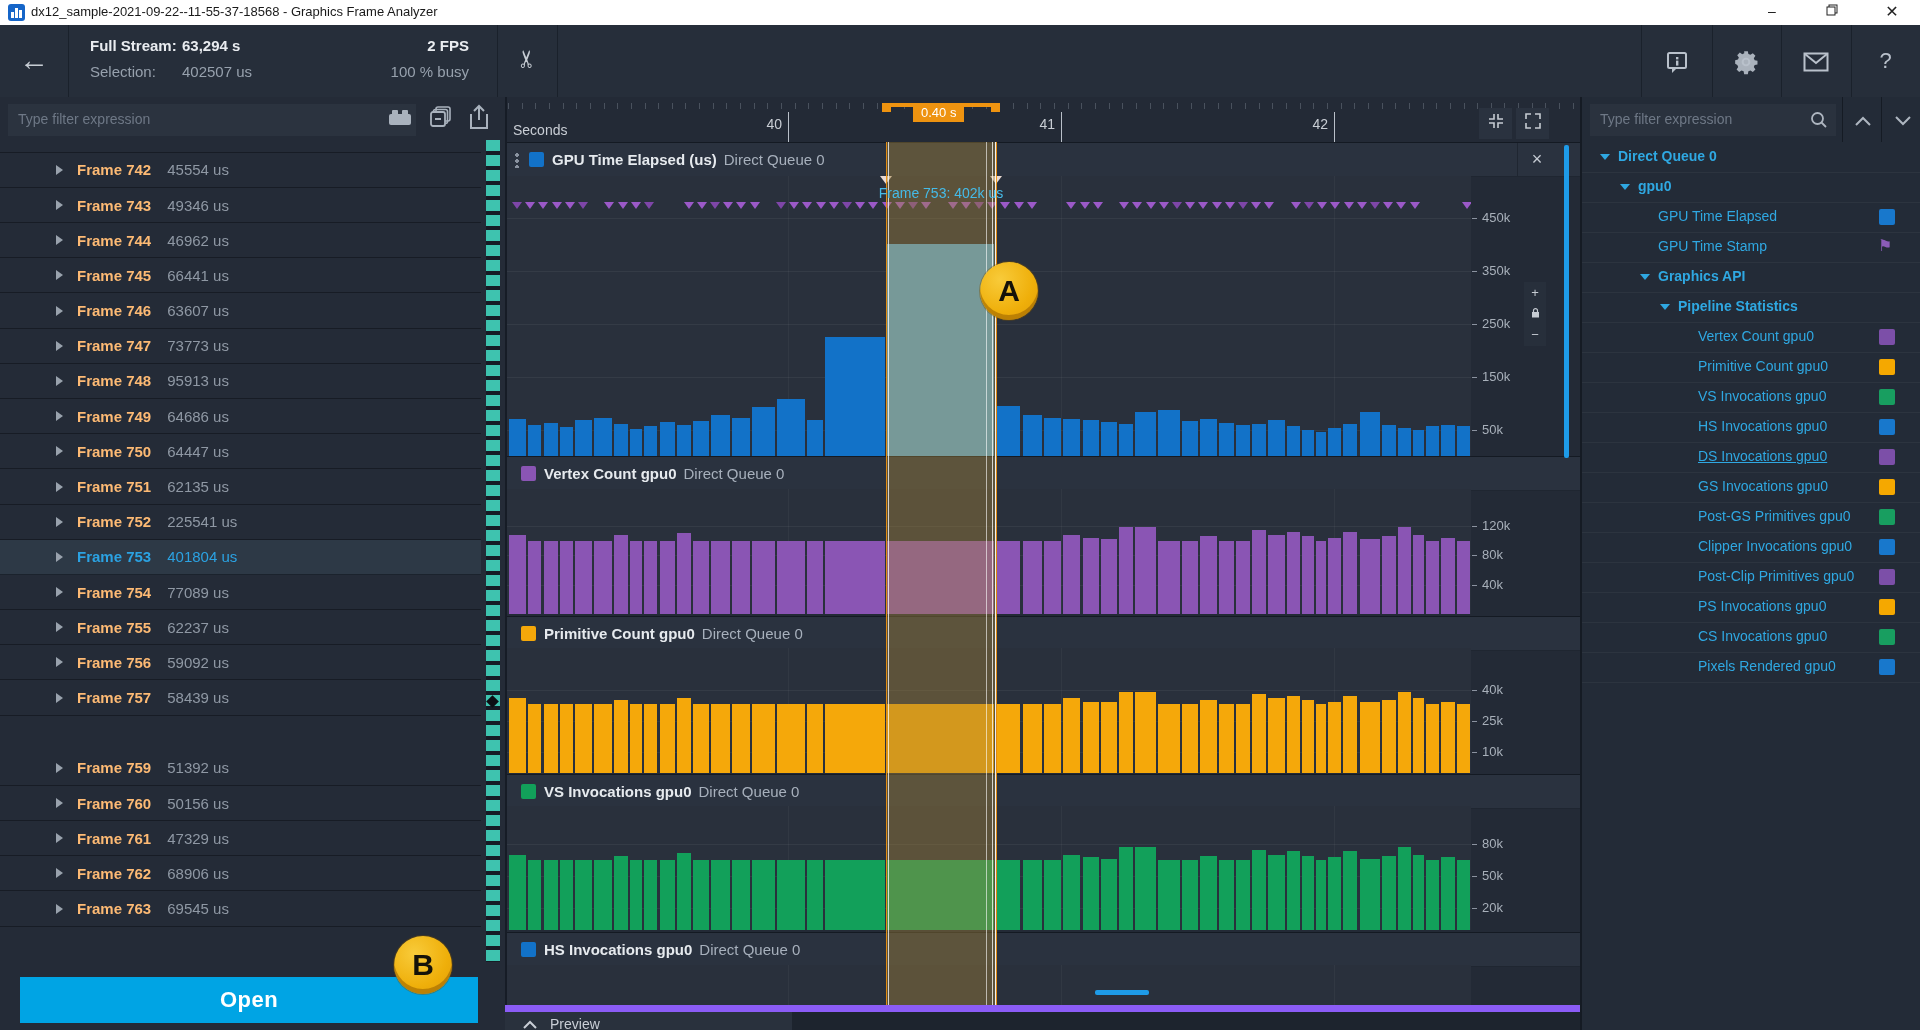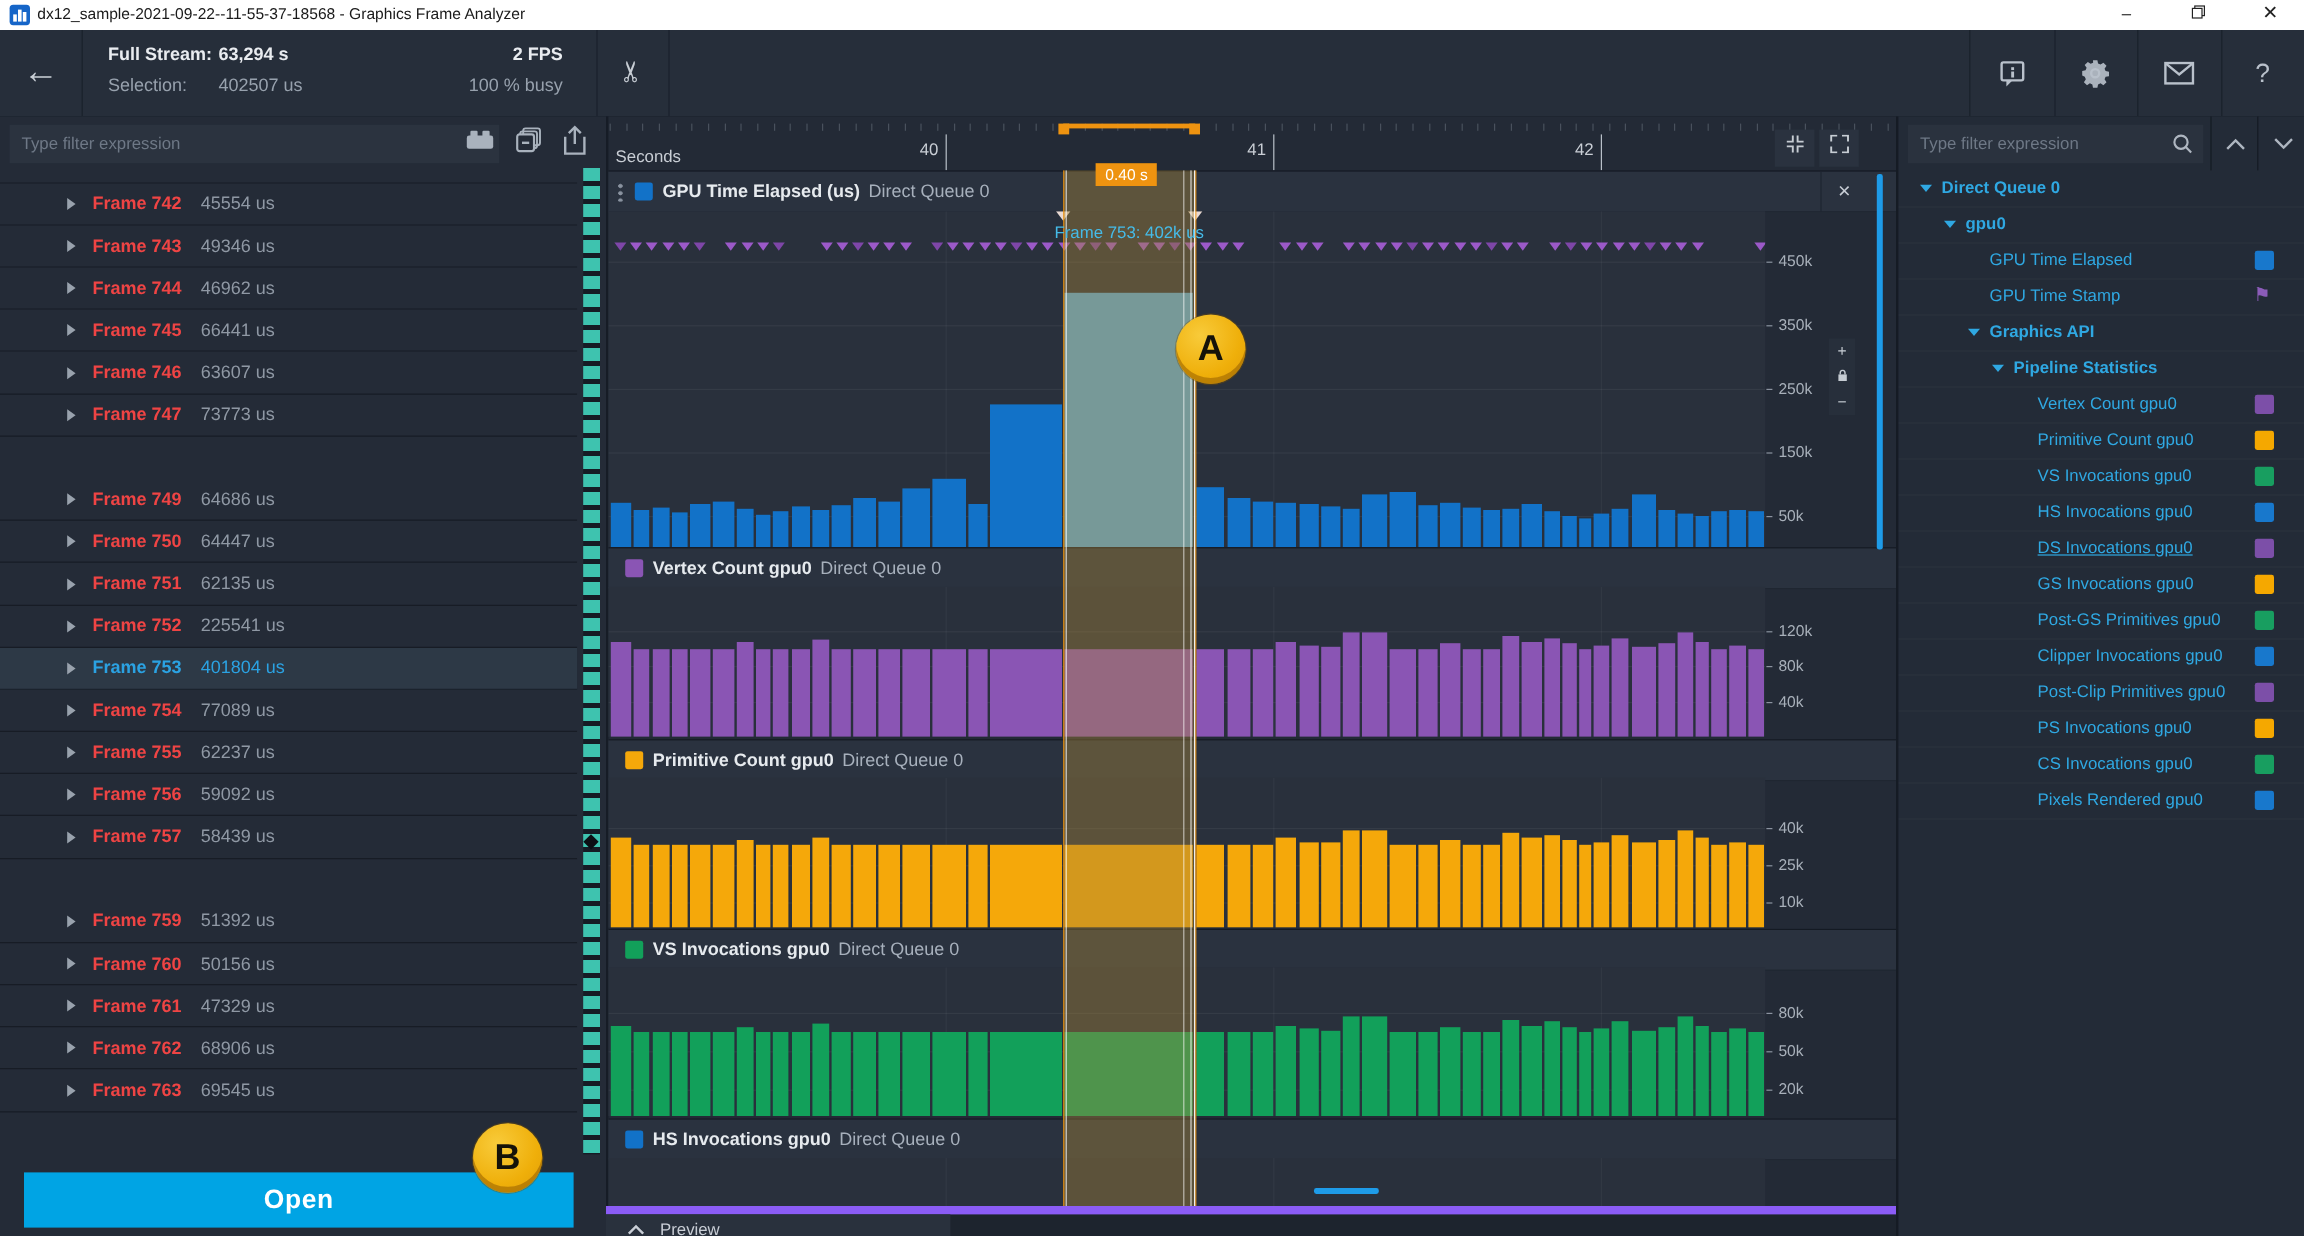--- a/index.html
+++ b/index.html
@@ -31,21 +31,21 @@
   .ticon svg{vertical-align:middle;}
   
   .left-panel{position:absolute;left:0;top:97px;width:505px;height:933px;background:#242b37;}
   .filterbox{position:absolute;left:8px;top:7px;width:408px;height:32px;background:#2b333f;}
   .filterbox .ph{position:absolute;left:10px;top:7px;font-size:14px;color:#6e7886;}
   .lfbtn{position:absolute;top:7px;width:32px;height:32px;text-align:center;line-height:34px;}
   #frameList{position:absolute;left:0;top:43px;width:481px;height:822px;overflow:hidden;}
   .frow{position:absolute;left:0;width:481px;height:35px;border-bottom:1px solid rgba(10,14,20,.5);
         display:flex;align-items:center;padding-left:56px;box-sizing:border-box;font-size:15px;}
   .frow .car{width:0;height:0;border-left:7px solid #99a2ad;border-top:5px solid transparent;border-bottom:5px solid transparent;}
-  .frow .fname{font-weight:bold;color:#ef4444;margin-left:14px;}
+  .frow .fname{font-weight:bold;color:#fdba74;margin-left:14px;}
   .frow .ftime{color:#8f98a4;margin-left:16px;}
   .frow.sel{background:#2d3946;}
   .frow.sel .fname,.frow.sel .ftime{color:#2ba2e2;}
   .tealstrip{position:absolute;left:486px;top:43px;width:14px;height:822px;
      background:repeating-linear-gradient(180deg,#3ec3af 0 11px,#161c25 11px 15px);}
   .stripdiamond{position:absolute;left:488px;width:9px;height:9px;background:#0c0f14;transform:rotate(45deg);}
   .openbtn{position:absolute;left:20px;top:880px;width:458px;height:46px;background:#00a4e4;color:#fff;
      font-size:22px;font-weight:bold;text-align:center;line-height:46px;letter-spacing:.5px;}
   
   .center{position:absolute;left:505px;top:97px;width:1075px;height:933px;background:#232a36;border-left:2px solid #161c26;}
@@ -211,20 +211,25 @@
         </div>
         <div class="frow" style="top: 153.65px;">
           <span class="car"></span>
           <span class="fname">Frame 746</span>
           <span class="ftime">63607 us</span>
         </div>
         <div class="frow" style="top: 188.82px;">
           <span class="car"></span>
           <span class="fname">Frame 747</span>
           <span class="ftime">73773 us</span>
+        </div>
+        <div class="frow" style="top: 223.99px;">
+          <span class="car"></span>
+          <span class="fname">Frame 748</span>
+          <span class="ftime">95913 us</span>
         </div>
         <div class="frow" style="top: 259.16px;">
           <span class="car"></span>
           <span class="fname">Frame 749</span>
           <span class="ftime">64686 us</span>
         </div>
         <div class="frow" style="top: 294.33px;">
           <span class="car"></span>
           <span class="fname">Frame 750</span>
           <span class="ftime">64447 us</span>
@@ -757,21 +762,21 @@
         <div class="selband" style="left: 379px; top: 45px; width: 110px; height: 863px;"></div>
         <div class="selline" style="left: 379px; top: 45px; height: 863px; background: rgba(242, 147, 13, 0.9);"></div>
         <div class="selline" style="left: 489px; top: 45px; height: 863px; background: rgba(242, 147, 13, 0.9);"></div>
         <div class="selline" style="left: 381px; top: 45px; height: 863px; background: rgba(255, 255, 255, 0.75);"></div>
         <div class="selline" style="left: 479px; top: 45px; height: 863px; background: rgba(255, 255, 255, 0.6);"></div>
         <div class="selline" style="left: 485px; top: 45px; height: 863px; background: rgba(255, 255, 255, 0.75);"></div>
         <div class="selline" style="left: 488px; top: 45px; height: 863px; background: rgba(255, 255, 255, 0.9);"></div>
         <div class="selbracket" style="left: 379px; top: 6px; width: 110px;"></div>
         <div class="selhandle" style="left: 375px; top: 6px;"></div>
         <div class="selhandle" style="left: 484px; top: 6px;"></div>
-        <div class="sellabel" style="left: 406px; top: 6px; margin-top: 33px;">0.40 s</div>
+        <div class="sellabel" style="left: 406px; top: 6px;">0.40 s</div>
         <div class="seltip" style="left: 434px; top: 88px;">Frame 753: 402k us</div>
       </div>
   </div>
 
   <div class="right-panel">
     <div class="rfilter">
       <span class="ph">Type filter expression</span>
       <svg style="position:absolute;right:8px;top:7px;" width="18" height="18" viewBox="0 0 18 18">
           <circle cx="7.5" cy="7.5" r="5.5" fill="none" stroke="#aeb6c0" stroke-width="1.8"></circle>
           <path d="M11.5 11.5 L16 16" stroke="#aeb6c0" stroke-width="1.8"></path>

